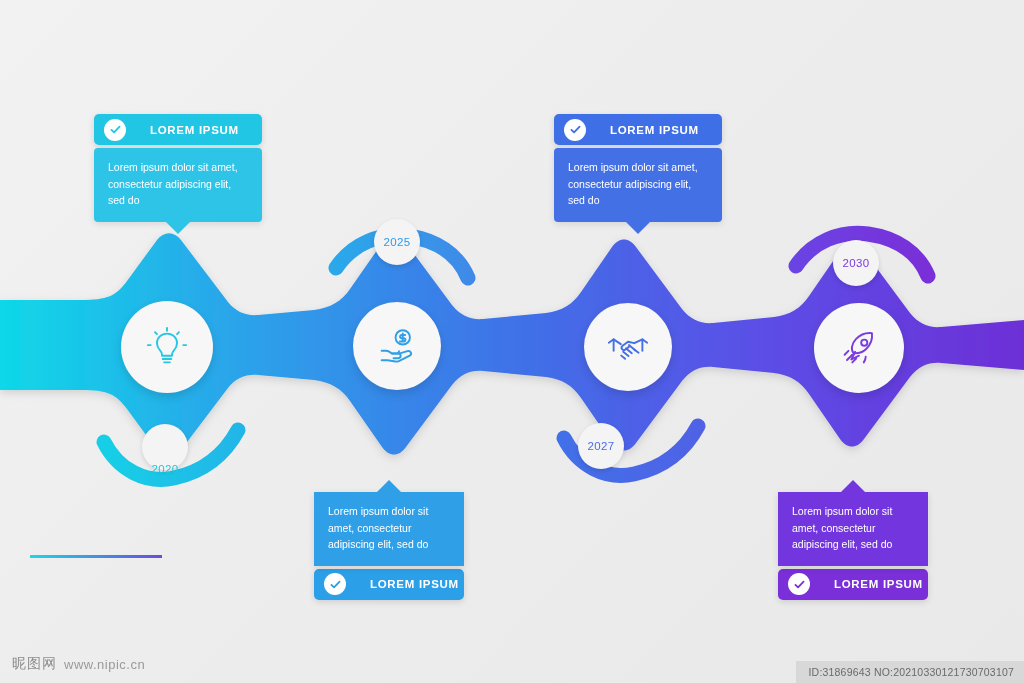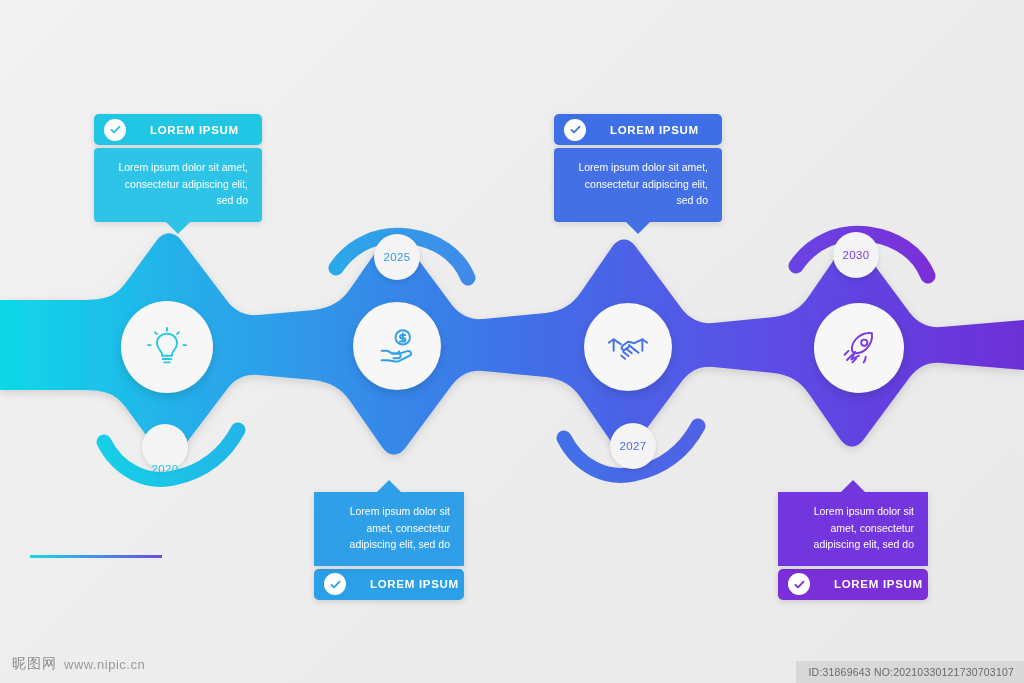--- a/index.html
+++ b/index.html
@@ -48,21 +48,21 @@
     background:#ffffff;
     display:flex;align-items:center;justify-content:center;flex:0 0 auto;
   }
   .card .bar .ttl{
     color:#ffffff;font-size:11.5px;font-weight:bold;letter-spacing:.7px;
     white-space:nowrap;
   }
   .card .body{
     position:relative;
     padding:11px 14px 13px;box-sizing:border-box;
-    color:#ffffff;font-size:10.5px;line-height:1.58;text-align:right;
+    color:#ffffff;font-size:10.5px;line-height:1.58;text-align:left;
     box-shadow:0 2px 7px rgba(0,0,0,.11);
   }
   .card .body .txt{display:block;}
   
   .ptr{position:absolute;width:0;height:0;}
 
   
   .card.top .bar{margin-bottom:3px;}
   .card.top .body{border-radius:4px 4px 4px 4px;}
   .card.top .ptr{
@@ -266,27 +266,27 @@
         <circle cx="29.5" cy="18.5" r="3.2"></circle>
         <path d="M17 31l-5.5 5.5M13 27l-4 4M21 35l-4 4"></path>
         <path d="M31 33c0 3-2 6-2 6"></path>
       </svg>
     </span>
   </div>
 
   <div class="year" style="left:142px;top:424px;">
     <span style="color:#1fc6e0;margin-top:44px;">2020</span>
   </div>
-  <div class="year" style="left:374px;top:234px;">
+  <div class="year" style="left:374px;top:219px;">
     <span style="color:#2f9ae6;">2025</span>
   </div>
-  <div class="year" style="left:610px;top:423px;">
+  <div class="year" style="left:578px;top:423px;">
     <span style="color:#4a6ce6;">2027</span>
   </div>
-  <div class="year" style="left:833px;top:232px;">
+  <div class="year" style="left:833px;top:240px;">
     <span style="color:#7a3ce2;">2030</span>
   </div>
 
   <div class="card top" style="left:94px;top:114px;width:168px;">
     <div class="bar" style="background:#21c6e4;">
       <span class="tick">
         <svg width="13" height="13" viewBox="0 0 16 16" fill="none" stroke="#21c6e4" stroke-width="2.2" stroke-linecap="round" stroke-linejoin="round">
           <path d="M3 8.4l3.2 3.2L13 4.6"></path>
         </svg>
       </span>

